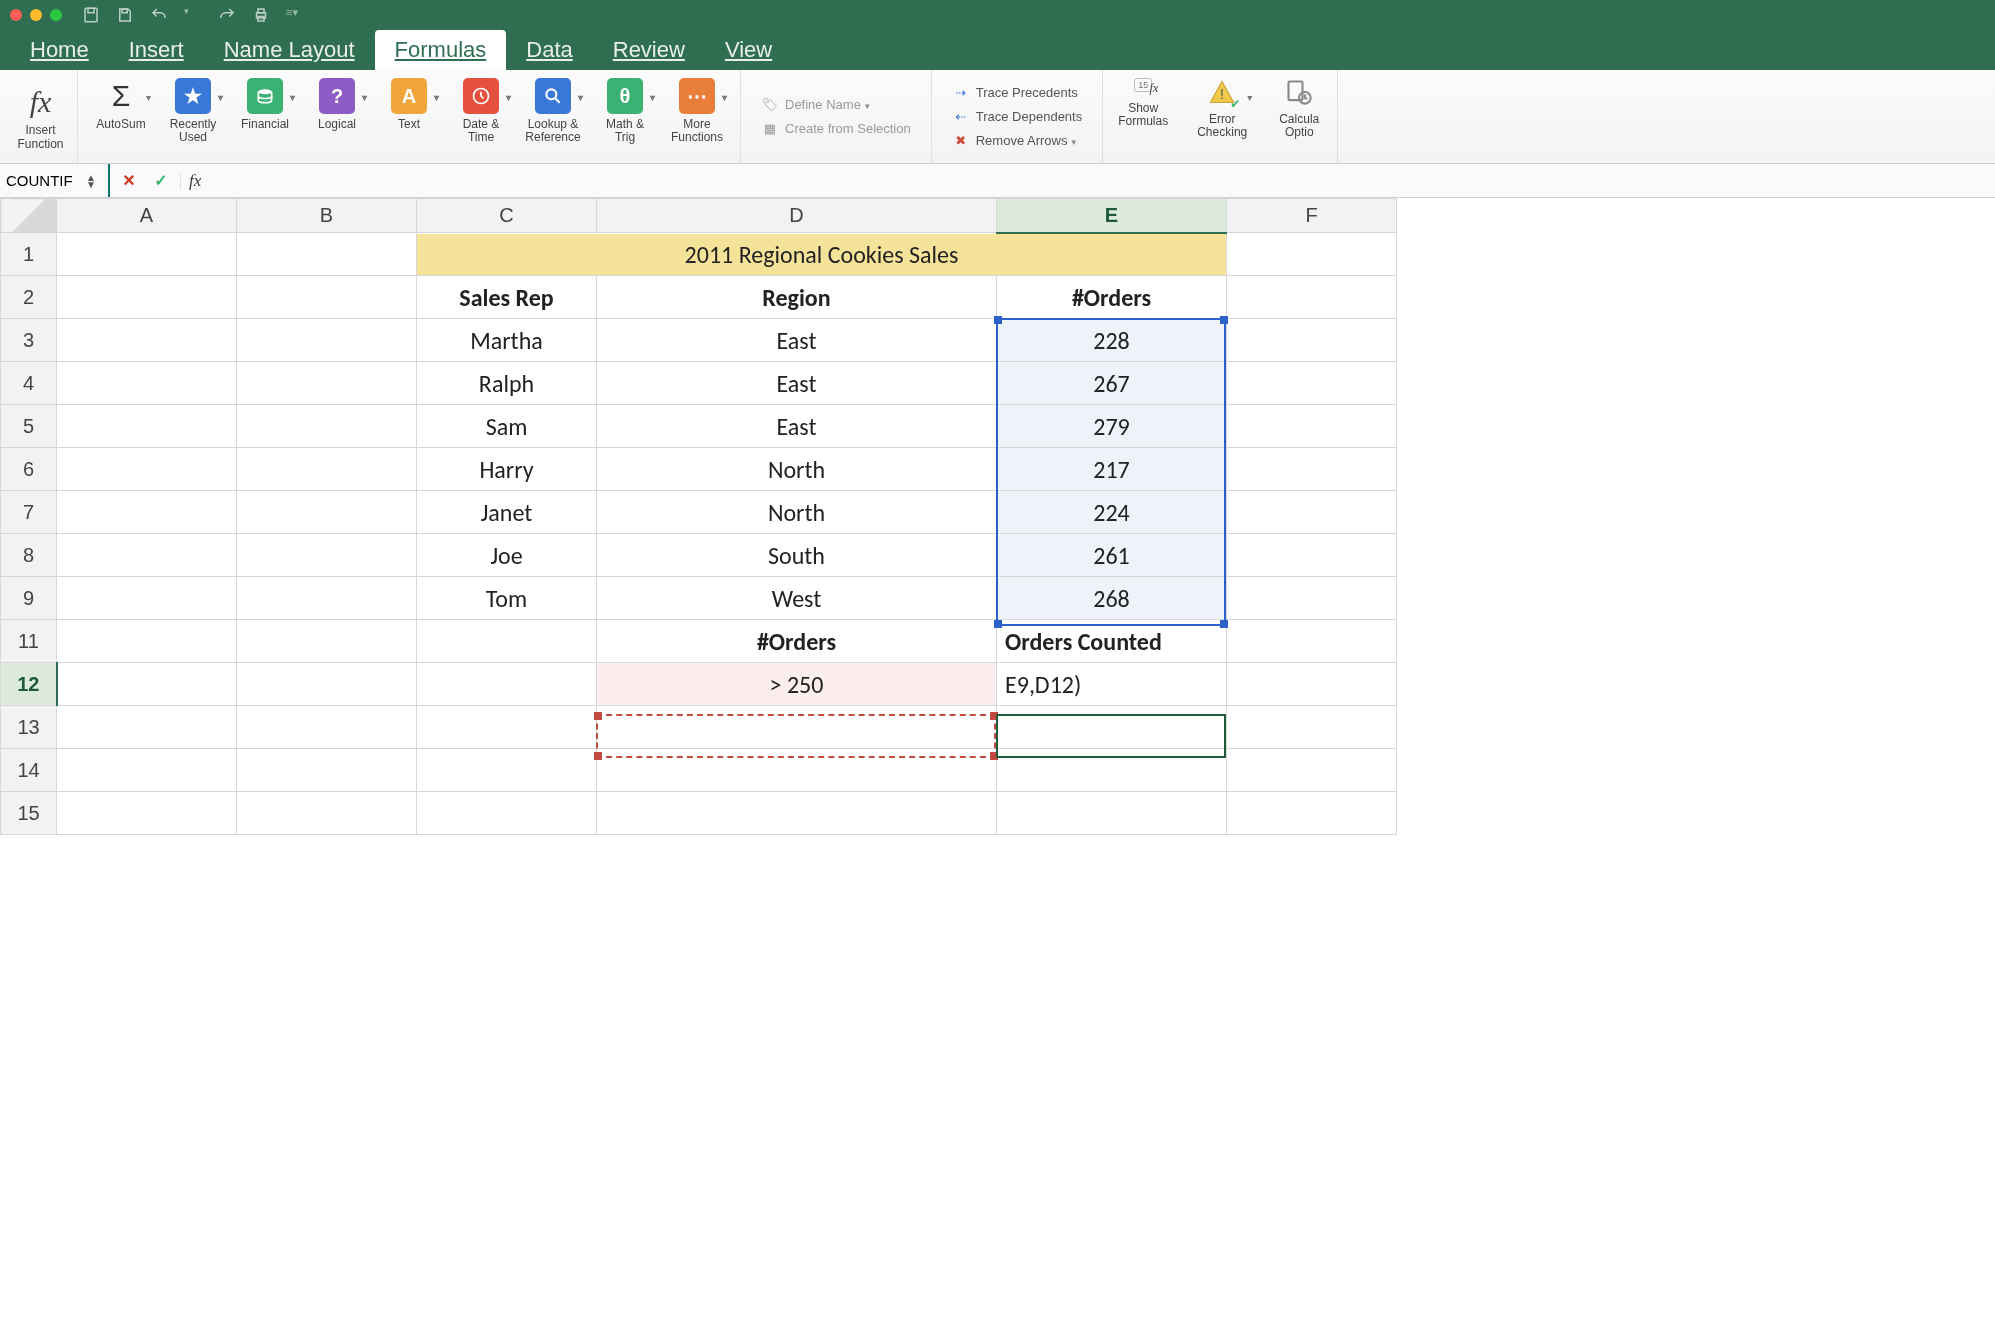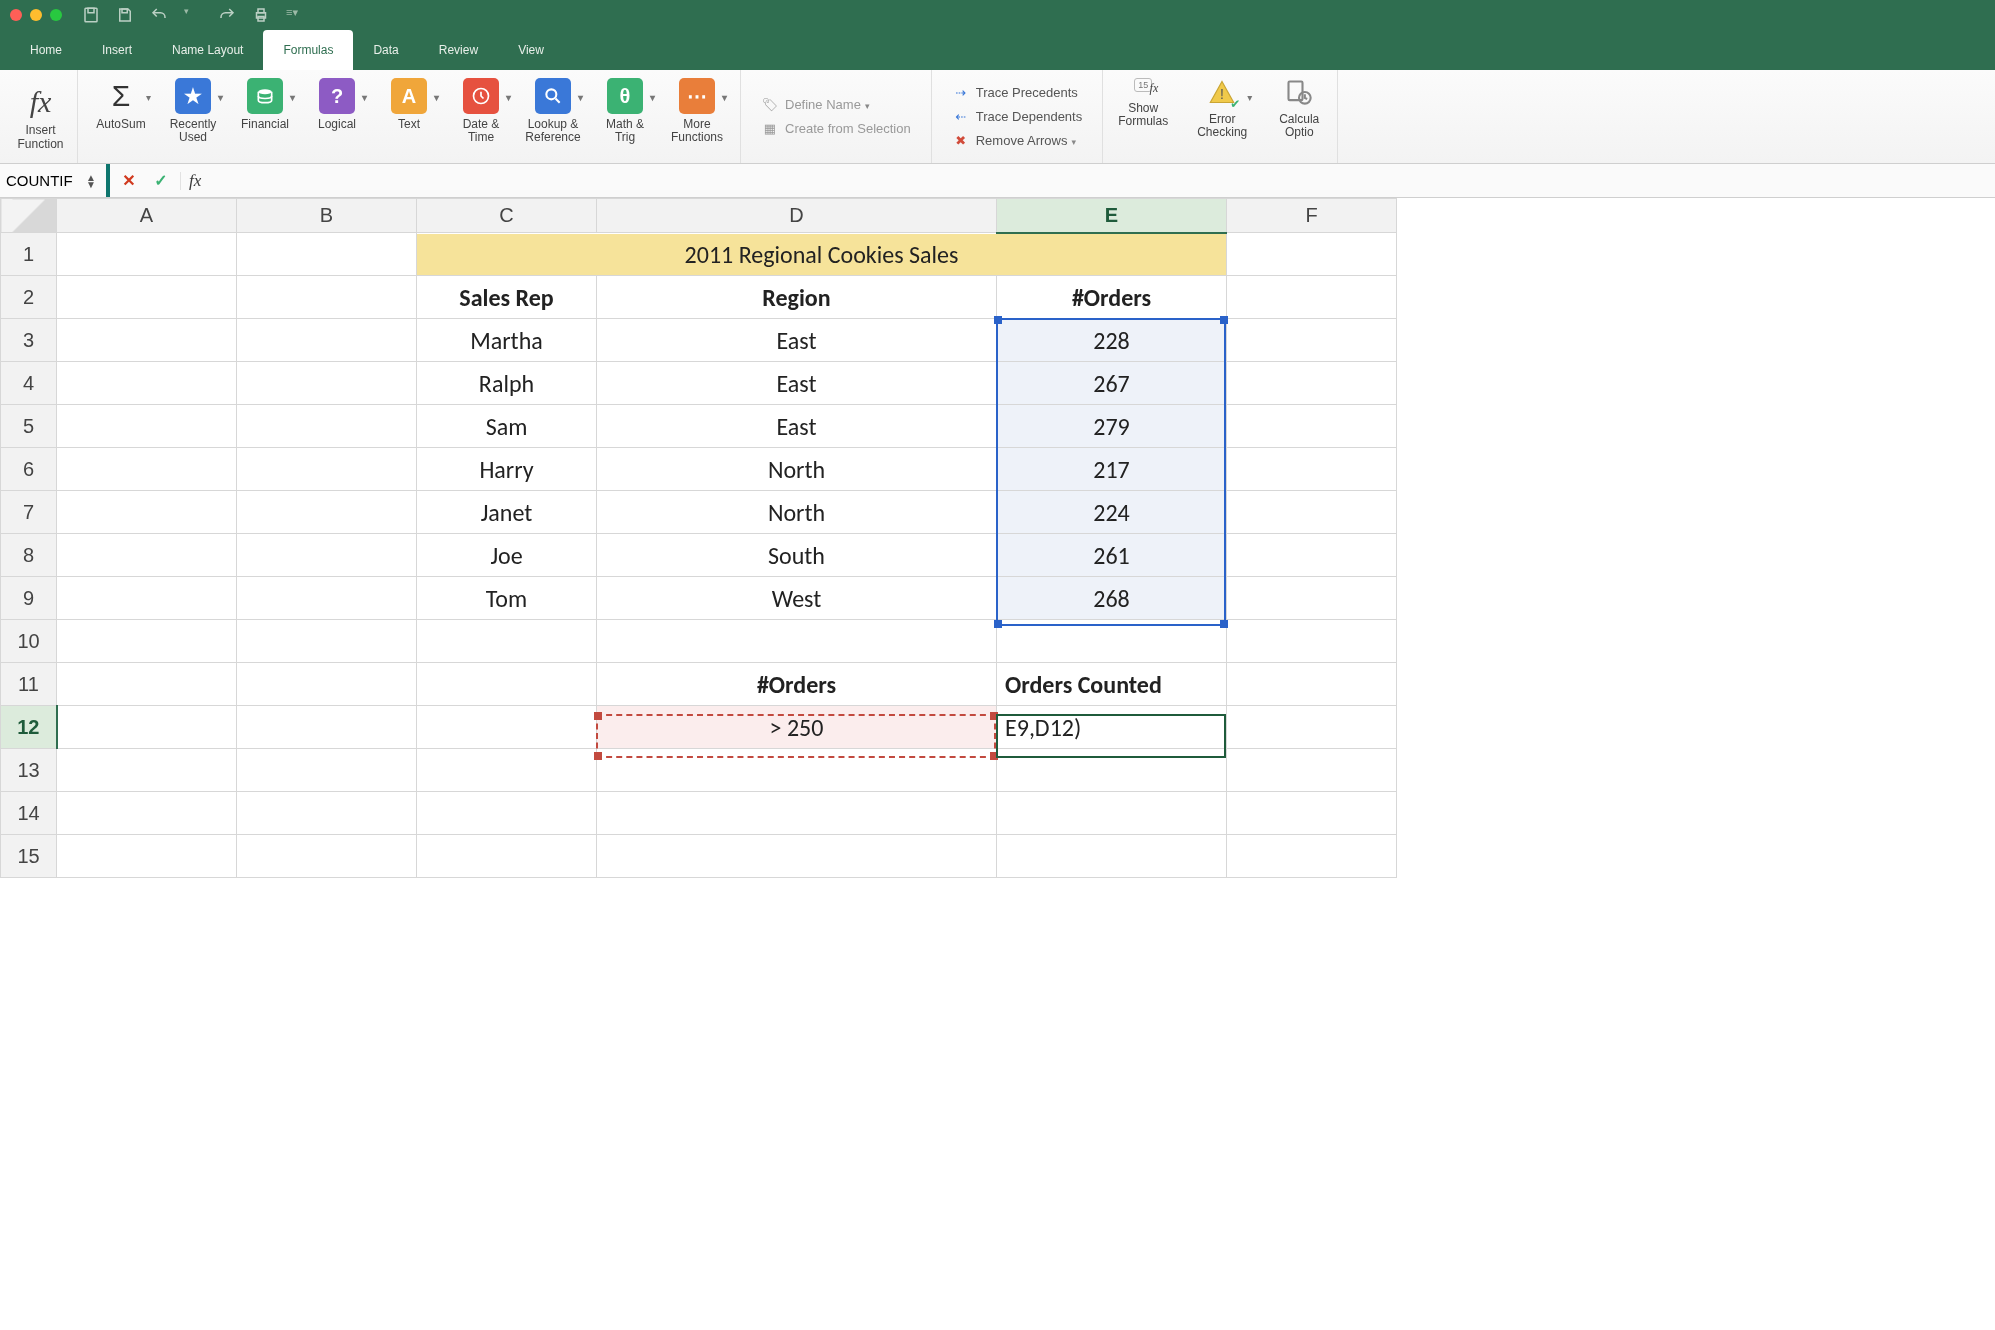--- a/index.html
+++ b/index.html
@@ -8,42 +8,42 @@
   
   .titlebar { background: #2f6e50; height: 30px; display: flex; align-items: center; padding: 0 10px; color: #e8efe9; }
   .traffic { display: flex; gap: 8px; margin-right: 20px; }
   .traffic .dot { width: 12px; height: 12px; border-radius: 50%; }
   .qat { display: flex; gap: 16px; align-items: center; }
   .qat .qicon { width: 18px; height: 18px; opacity: .8; color:#dfe9e2; }
   .titlebar .booktitle { flex: 1; text-align: center; color: #fcfcfc; font-size: 15px; letter-spacing: .3px; }
 
   
   .tabstrip { background: #2f6e50; height: 40px; display: flex; align-items: stretch; padding-left: 10px; }
-  .tab { color: #e8efe9; padding: 0 20px; display:flex;align-items:center; font-size: 12px; cursor:pointer; }
+  .tab { color: #e8efe9; padding: 0 20px; display:flex;align-items:center; font-size: 22px; cursor:pointer;text-decoration:underline; }
   .tab.active { background: #fff; color: #2f6e50; border-top-left-radius:4px; border-top-right-radius:4px; font-weight:500;}
   
   
   .ribbon { background: linear-gradient(#fbfbfb,#f3f3f3); border-bottom: 1px solid #cfcfcf; height: 94px; display:flex; align-items: stretch; padding-left: 4px;}
   .rgroup { display:flex; flex-direction: column; align-items:center; justify-content:center; padding: 4px 10px; border-right: 1px solid #e0e0e0; font-size: 12px; color:#444;}
   .rgroup.tall-btn .bigicon { font-size: 30px; height:40px; display:flex; align-items:center; justify-content:center;}
   .rgroup .lbl { text-align:center; line-height:1.1; margin-top:2px;}
   .rgroup.row { flex-direction: row; gap: 6px; align-items: flex-start; padding-top:8px;}
   .vbtn { display:flex; flex-direction:column; align-items:center; width: 66px; font-size:12px; color:#444; cursor:pointer;}
   .vbtn .sq { width:36px; height:36px; border-radius:5px; display:flex; align-items:center; justify-content:center; color:#fff; font-size:20px; font-weight:bold; position:relative;}
   .vbtn .drop { position:absolute; right:-12px; top:14px; font-size:10px; color:#777;}
   .vbtn .lbl { margin-top:4px; line-height:1.1; text-align:center;}
   .stackcol { display:flex; flex-direction:column; gap:6px; padding: 6px 6px; font-size:13px; color:#555; }
   .stackcol .srow { display:flex; align-items:center; gap:6px; cursor:pointer; white-space:nowrap;}
   .stackcol .sicon { width:18px;height:18px; display:inline-flex; align-items:center; justify-content:center;}
   .dimmed { color:#999;}
   .tiny-drop::after { content:"▾"; font-size:9px; color:#888; margin-left:4px;}
   
   
   .fbar { height: 34px; border-bottom: 1px solid #cfcfcf; display:flex; align-items:center; background:#fafafa;}
-  .namebox { width: 110px; height:100%; border-right:4px solid #0f766e; display:flex; align-items:center; padding: 0 6px; }
+  .namebox { width: 110px; height:100%; border-right:2px solid #0f766e; display:flex; align-items:center; padding: 0 6px; }
   .namebox input { border:none; background:transparent; font-size:15px; width: 80px; outline:none;}
   .namebox .stepper { display:flex; flex-direction:column; line-height:7px; font-size:10px; color:#555; cursor:pointer;}
   .fcontrols { display:flex; align-items:center; gap:14px; padding: 0 10px; border-right:1px solid #e2e2e2;}
   .fcontrols .ic { width:18px; height:18px; display:inline-flex; align-items:center; justify-content:center; font-size:16px;}
   .fxlabel { font-style: italic; font-family: Georgia, serif; font-size:17px; padding: 0 8px; color:#3a3a3a;}
   .formula-input { flex:1; padding: 4px 6px; font-size:18px; background:#e8e8e8; border:1px solid #b8b8b8; border-radius:3px; display:flex; align-items:center; margin-right:8px; height:26px; font-family: Calibri, Arial, sans-serif;}
   .formula-input .fn-black{color:#111;}
   .formula-input .fn-blue{color:#1259c3;}
   .formula-input .fn-red{color:#d13a1f;}
 
@@ -362,29 +362,20 @@
   <tr>
           <th class="rowh">9</th>
           <td class="cell"></td>
           <td class="cell"></td>
           <td class="cell">Tom</td>
           <td class="cell">West</td>
           <td class="cell range">268</td>
           <td class="cell"></td>
         </tr>
   <tr>
-          <th class="rowh">10</th>
-          <td class="cell"></td>
-          <td class="cell"></td>
-          <td class="cell"></td>
-          <td class="cell"></td>
-          <td class="cell"></td>
-          <td class="cell"></td>
-        </tr>
-  <tr>
           <th class="rowh">11</th>
           <td class="cell"></td>
           <td class="cell"></td>
           <td class="cell"></td>
           <td class="cell hdr">#Orders</td>
           <td class="cell hdr left">Orders Counted</td>
           <td class="cell"></td>
         </tr>
   <tr>
           <th class="rowh active">12</th>

